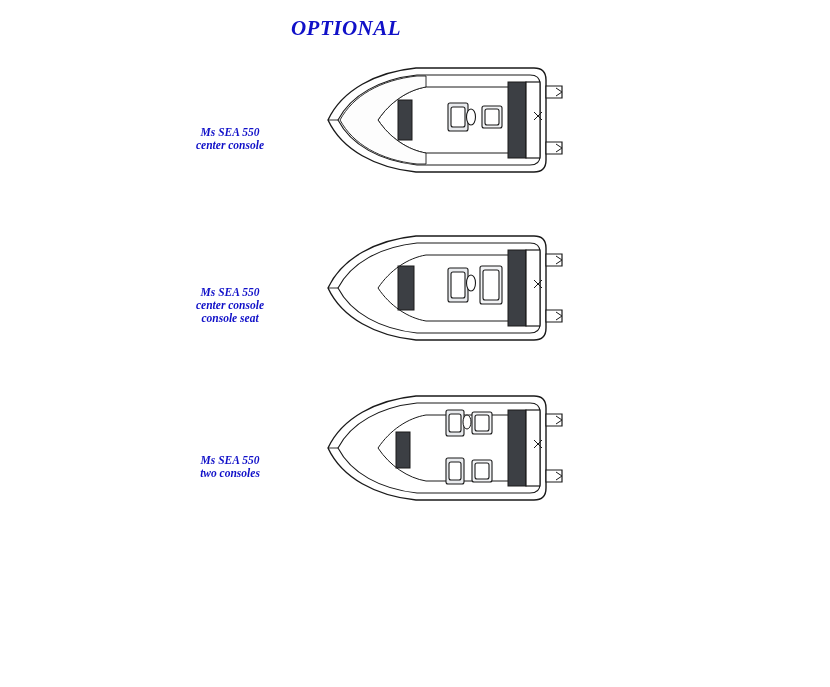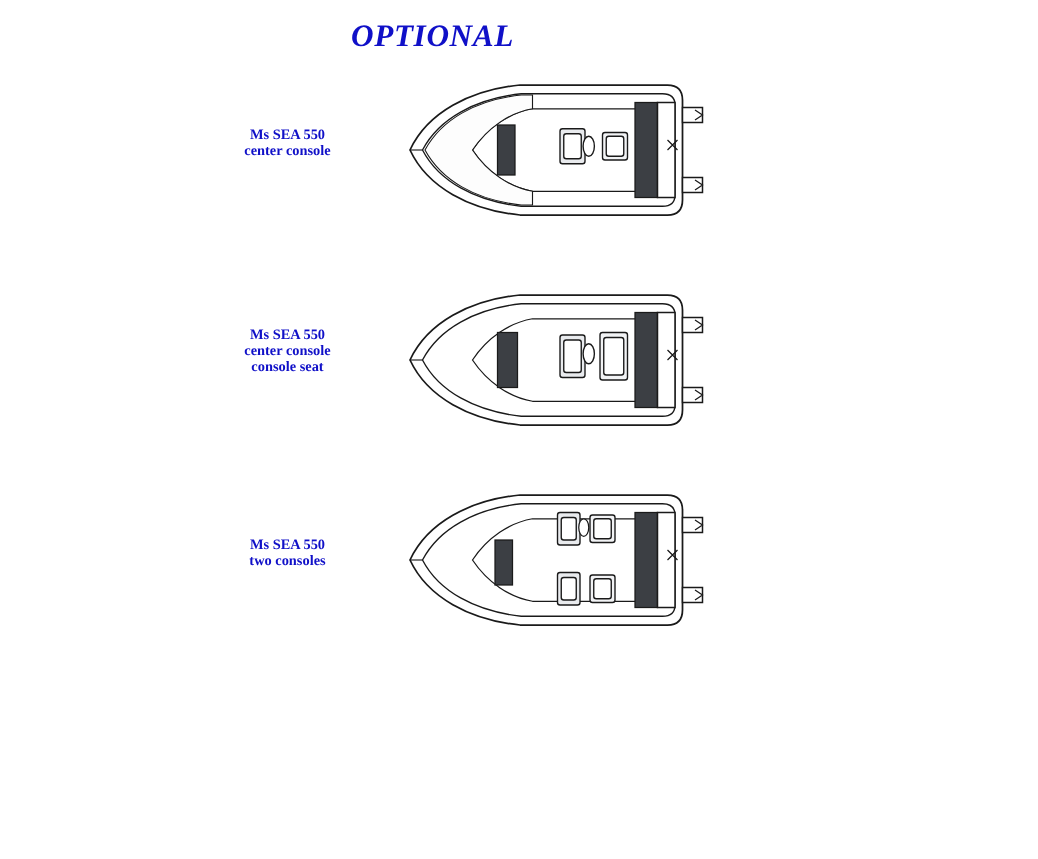--- a/index.html
+++ b/index.html
@@ -23,43 +23,45 @@
   .page-title {
     position: absolute;
     top: 16px;
     left: 0;
     width: 692px;
     text-align: center;
     color: #1010c8;
     font-family: "Liberation Serif", serif;
     font-style: italic;
     font-weight: bold;
-    font-size: 25px;
+    font-size: 21px;
     letter-spacing: 0.5px;
   }
   .row {
     position: absolute;
     left: 0;
     width: 830px;
     height: 150px;
   }
   .row-1 { top: 60px; }
   .row-2 { top: 228px; }
   .row-3 { top: 388px; }
 
   .caption {
     position: absolute;
     left: 150px;
     width: 160px;
     text-align: center;
     color: #1010c8;
     font-family: "Liberation Serif", serif;
+    font-style: italic;
     font-weight: bold;
     font-size: 11.5px;
     line-height: 13px;
+    margin-top: 24px;
   }
   .caption .line { display: block; }
 
   .boat-wrap {
     position: absolute;
     left: 320px;
     top: 0;
     width: 260px;
     height: 120px;
   }

